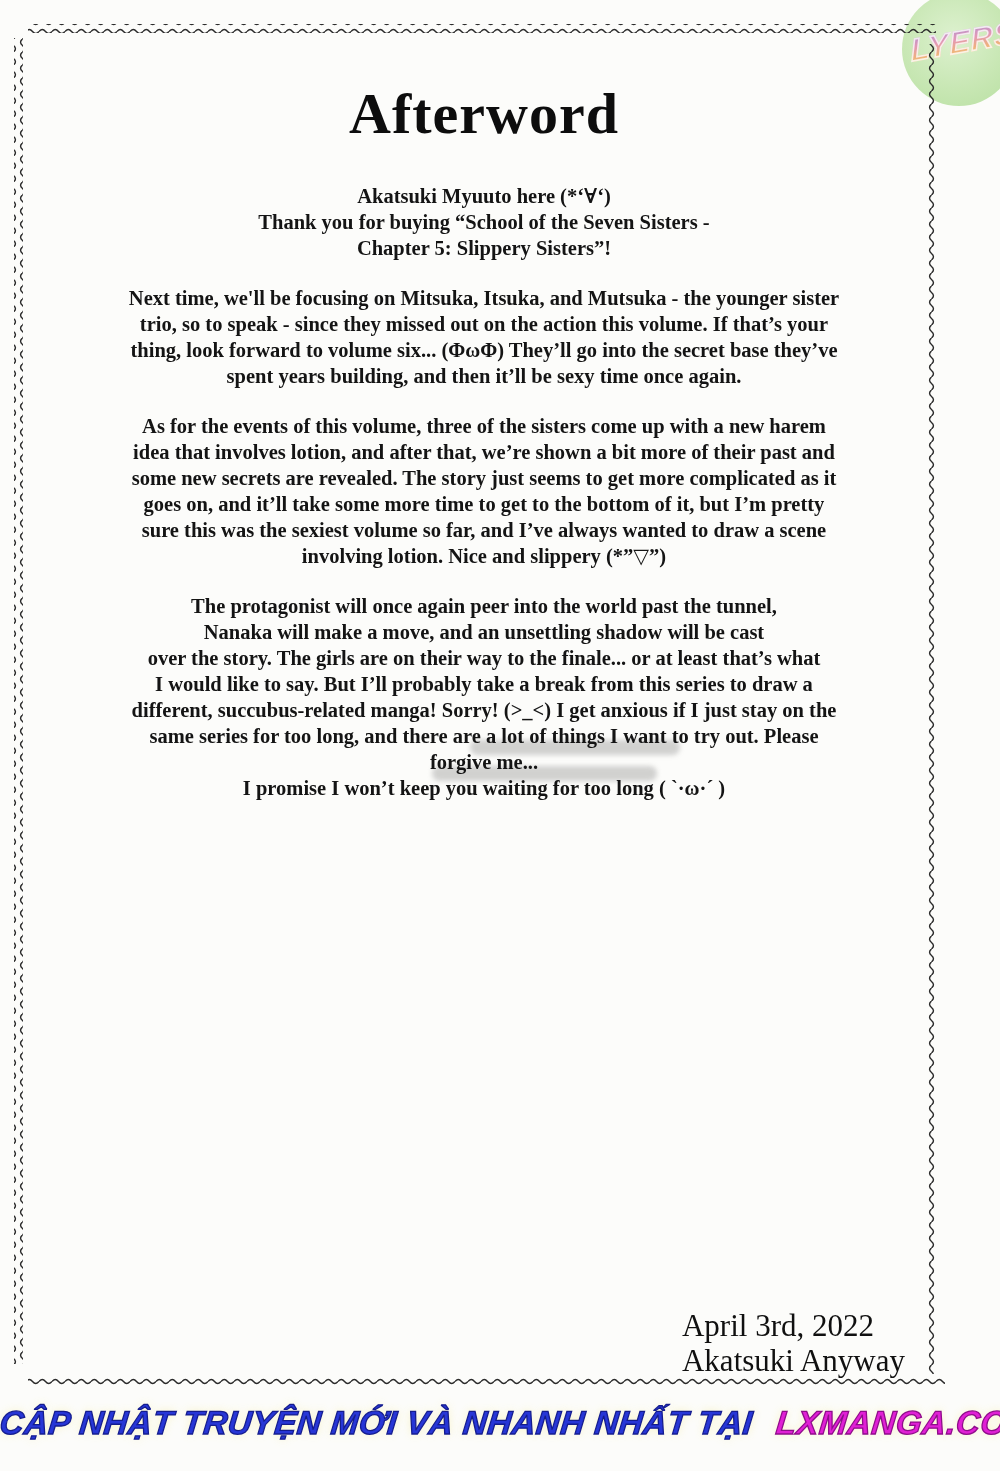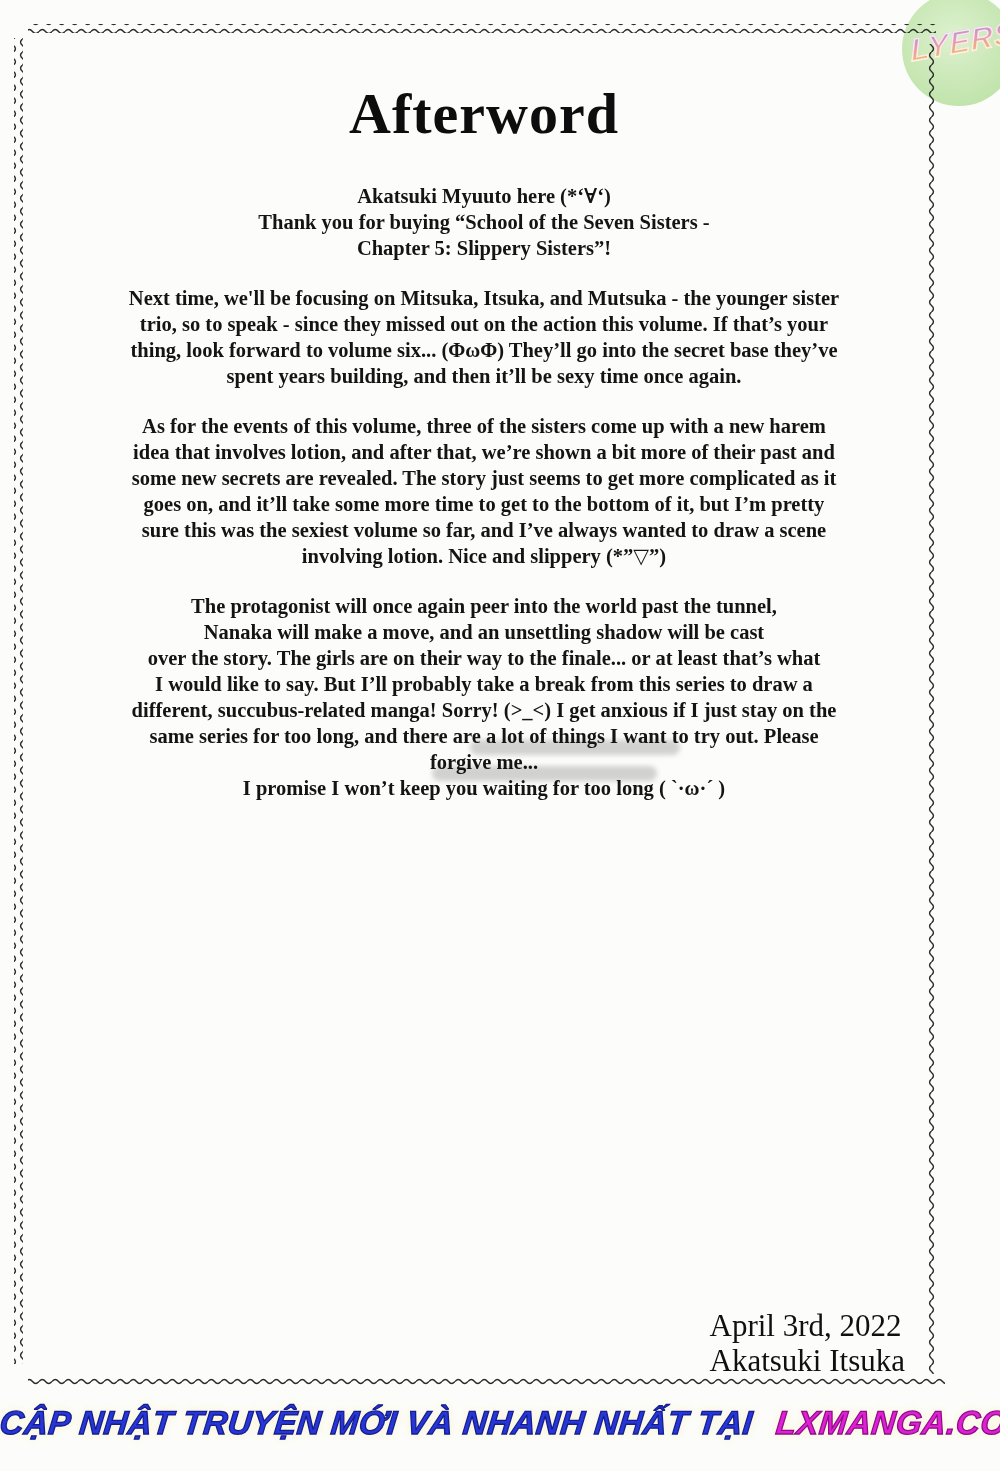--- a/index.html
+++ b/index.html
@@ -112,21 +112,21 @@
 over the story. The girls are on their way to the finale... or at least that’s what
 I would like to say. But I’ll probably take a break from this series to draw a
 different, succubus-related manga! Sorry! (&gt;_&lt;) I get anxious if I just stay on the
 same series for too long, and there are a lot of things I want to try out. Please
 forgive me...
 I promise I won’t keep you waiting for too long ( `·ω·´ )</p>
   </div>
 
   <div class="signoff">
     <div>April 3rd, 2022</div>
-    <div>Akatsuki Itsuka</div>
+    <div>Akatsuki Anyway</div>
   </div>
 
   <div class="footer">
     <span class="footer-msg">CẬP NHẬT TRUYỆN MỚI VÀ NHANH NHẤT TẠI</span>
     <span class="footer-site">LXMANGA.COM</span>
   </div>
 
 </div>
 
 </body></html>

